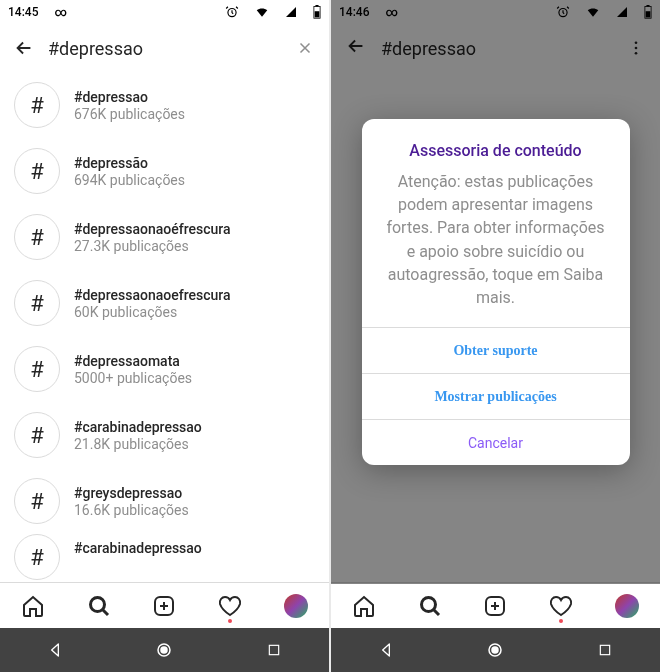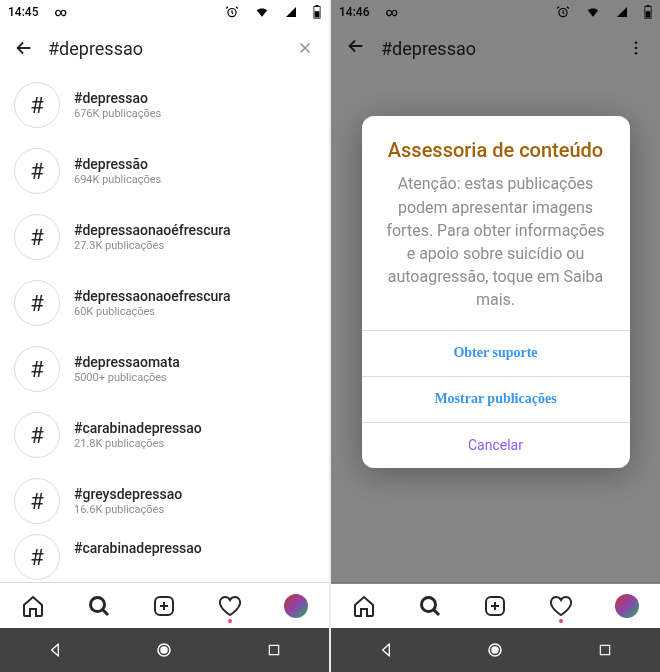--- a/index.html
+++ b/index.html
@@ -18,38 +18,38 @@
   .tabs { height:38px; display:flex; border-bottom:1px solid #dbdbdb; }
   .tab { flex:1; display:flex; align-items:center; justify-content:center; font-size:12px; font-weight:600; letter-spacing:0.3px; color:#8e8e8e; position:relative; }
   .tab.active { color:#262626; }
   .tab.active::after { content:""; position:absolute; left:10%; right:10%; bottom:-1px; height:1.5px; background:#262626; }
   
   .results { flex:1; overflow:hidden; }
   .row { display:flex; align-items:center; height:66px; padding:0 14px; }
   .hash { width:46px; height:46px; border:1px solid #dbdbdb; border-radius:50%; display:flex; align-items:center; justify-content:center; font-size:22px; color:#262626; flex-shrink:0; }
   .rowtext { margin-left:14px; display:flex; flex-direction:column; }
   .tagname { font-size:14px; font-weight:500; color:#262626; }
-  .subcount { font-size:11px; color:#8e8e8e; margin-top:1px; }
+  .subcount { font-size:14px; color:#8e8e8e; margin-top:1px; }
   
   .bottomnav { height:46px; border-top:1px solid #dbdbdb; display:flex; align-items:center; justify-content:space-around; background:#fff; position:relative; }
   .bn-btn { width:26px; height:26px; display:flex; align-items:center; justify-content:center; position:relative; }
   .notif-dot { position:absolute; bottom:-4px; width:4px; height:4px; background:#ed4956; border-radius:50%; }
   .avatar { width:24px; height:24px; border-radius:50%; background:linear-gradient(135deg,#c0392b,#8e44ad,#27ae60); }
   
   .androidnav { height:44px; background:#424242; display:flex; align-items:center; justify-content:space-around; }
   .an-btn { width:20px; height:20px; display:flex; align-items:center; justify-content:center; }
   .dim-overlay { position:absolute; inset:0; bottom:44px; background:rgba(0,0,0,0.48); display:flex; align-items:center; justify-content:center; }
   .phone2-header { height:48px; display:flex; align-items:center; padding:0 14px; }
   .phone2-header .title { flex:1; font-size:18px; color:#262626; padding-left:14px; }
   .phone2-header .menu { width:20px; display:flex; align-items:center; justify-content:center; }
   .blank-results { flex:1; background:#fff; }
 
   .modal { width:268px; background:#fff; border-radius:12px; overflow:hidden; box-shadow:0 6px 30px rgba(0,0,0,0.3); position:relative; z-index:2; }
   .modal .m-body { padding:22px 20px 18px; text-align:center; }
-  .modal .m-title { font-size:20px; font-weight:500; color:#a16207; margin-bottom:10px; }
+  .modal .m-title { font-size:16px; font-weight:500; color:#4c1d95; margin-bottom:10px; }
   .modal .m-text { font-size:16px; color:#8e8e8e; line-height:1.45; }
   .modal .m-btn { border-top:1px solid #dbdbdb; height:46px; display:flex; align-items:center; justify-content:center; font-size:14px; font-weight:600; }
   .modal .m-btn.primary { color:#3897f0;font-family:Liberation Serif, serif; }
   .modal .m-btn.cancel { color:#8b5cf6; font-weight:400; }
 
   
   .phone.right .content-stack { position:relative; flex:1; display:flex; flex-direction:column; }
 </style>
 </head>
 <body>

